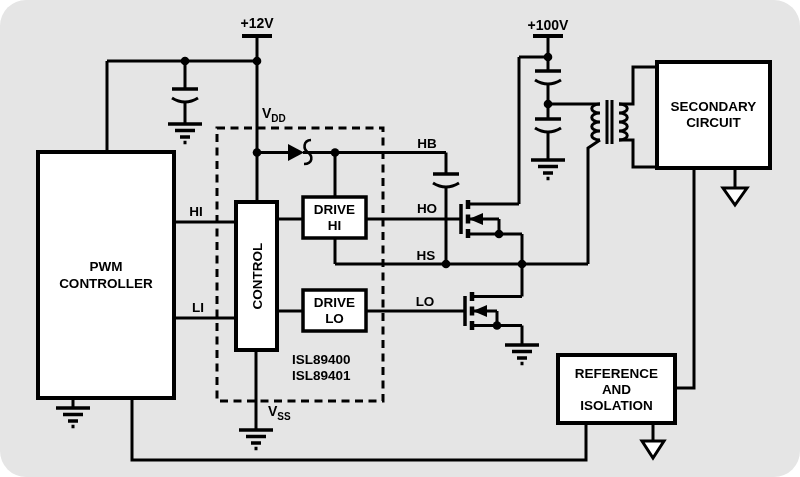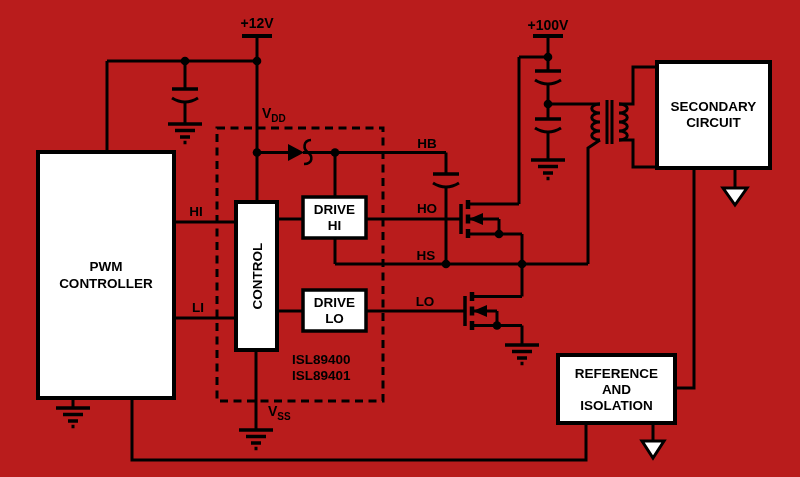--- a/index.html
+++ b/index.html
@@ -1,19 +1,20 @@
 <!DOCTYPE html>
 <html><head>
 <meta charset="utf-8">
 <style>
   html, body { margin: 0; padding: 0; background: #ffffff; }
   .stage {
     width: 800px; height: 477px; position: relative;
-    background: #b91c1c; overflow: hidden;
+    background: #e5e5e5; overflow: hidden;
     font-family: "Liberation Sans", sans-serif;
+    border-radius: 26px;
   }
   svg text {
     font-family: "Liberation Sans", sans-serif;
     font-weight: bold;
     fill: #000000;
   }
   .lbl  { font-size: 13.5px; }
   .lbl14{ font-size: 14px; }
   .sub  { font-size: 10px; }
   .wire { stroke: #000; stroke-width: 3; fill: none; }

